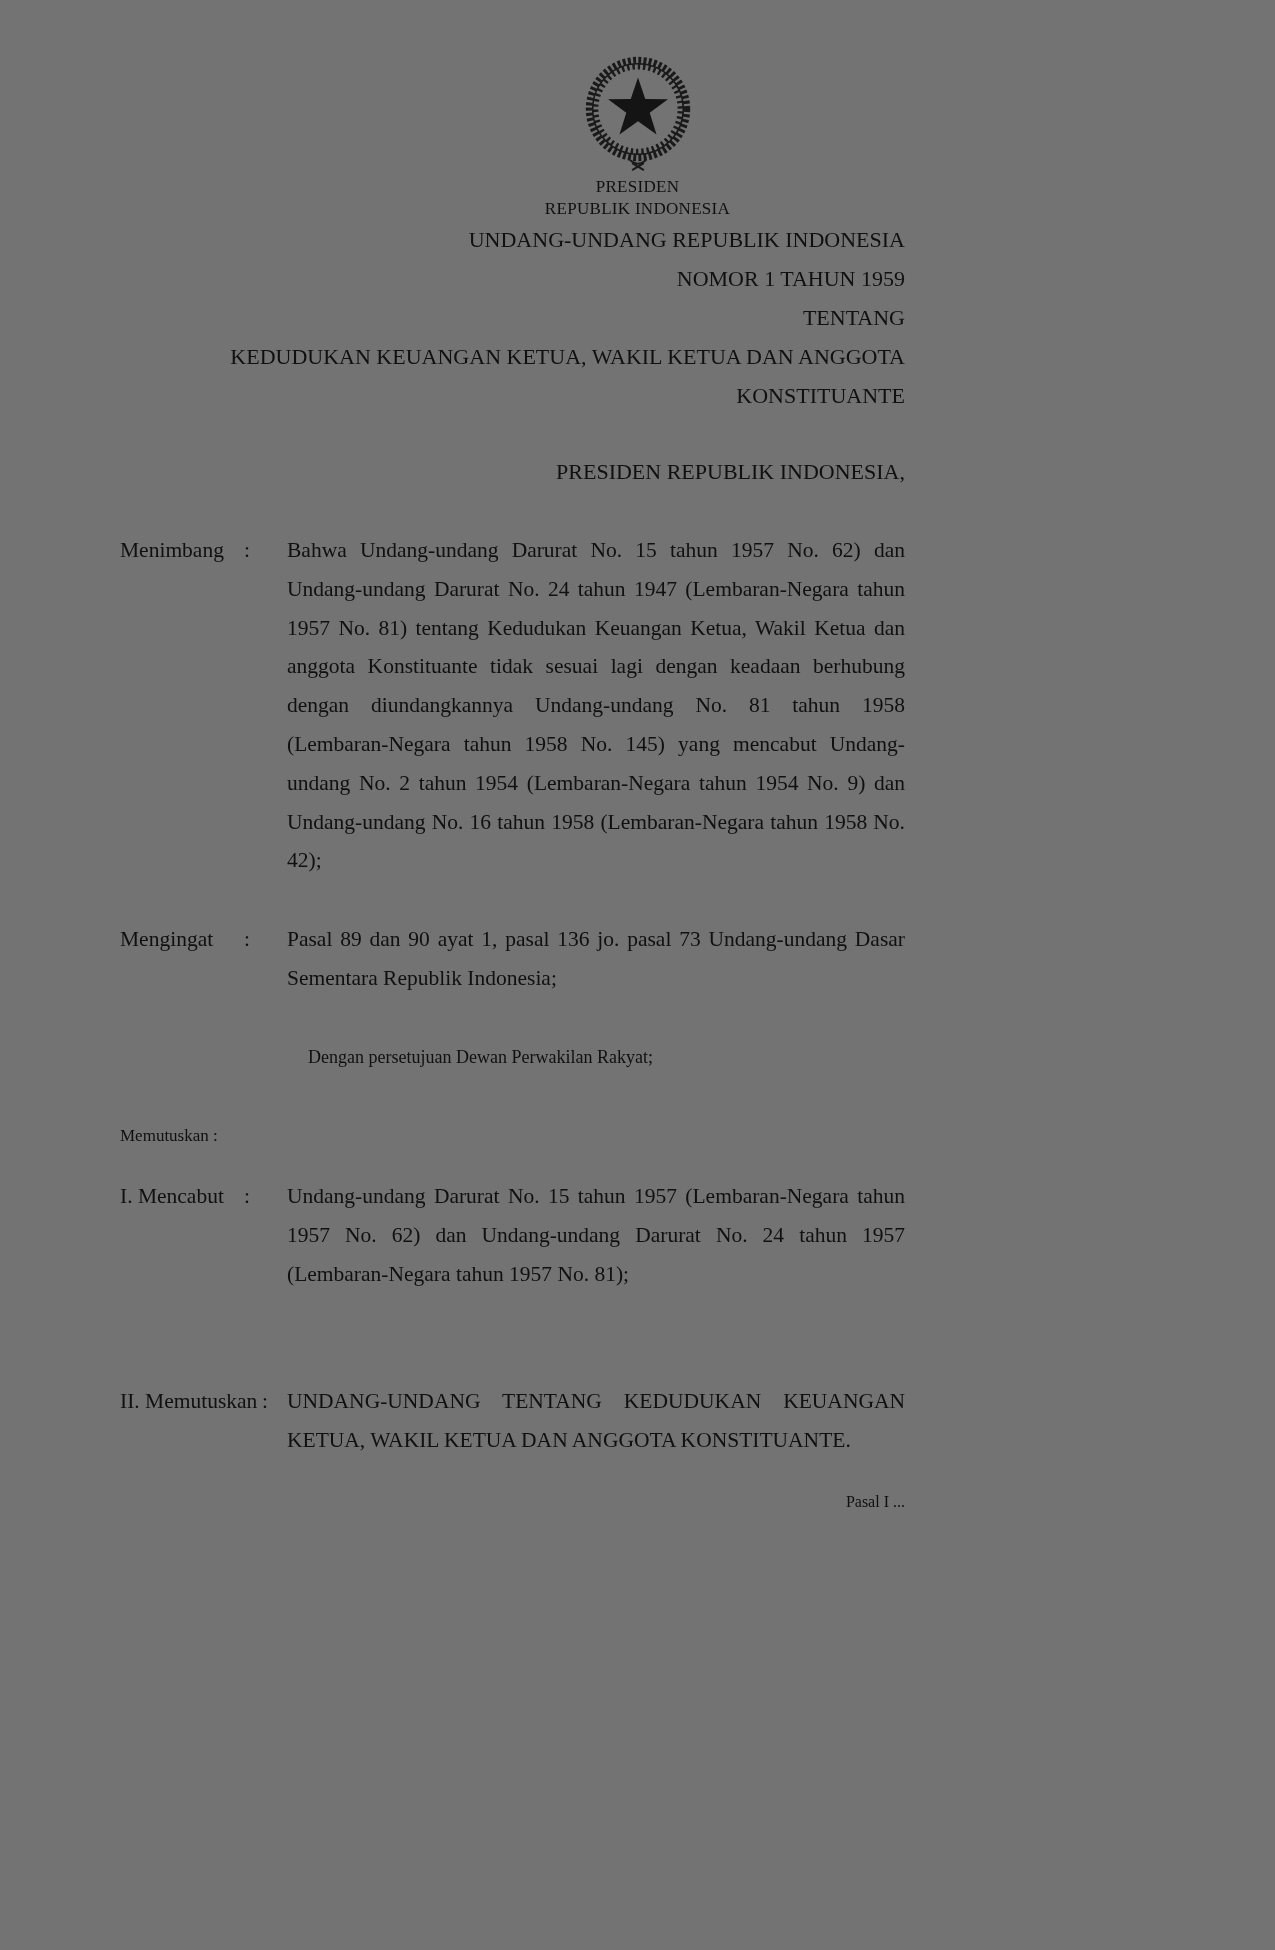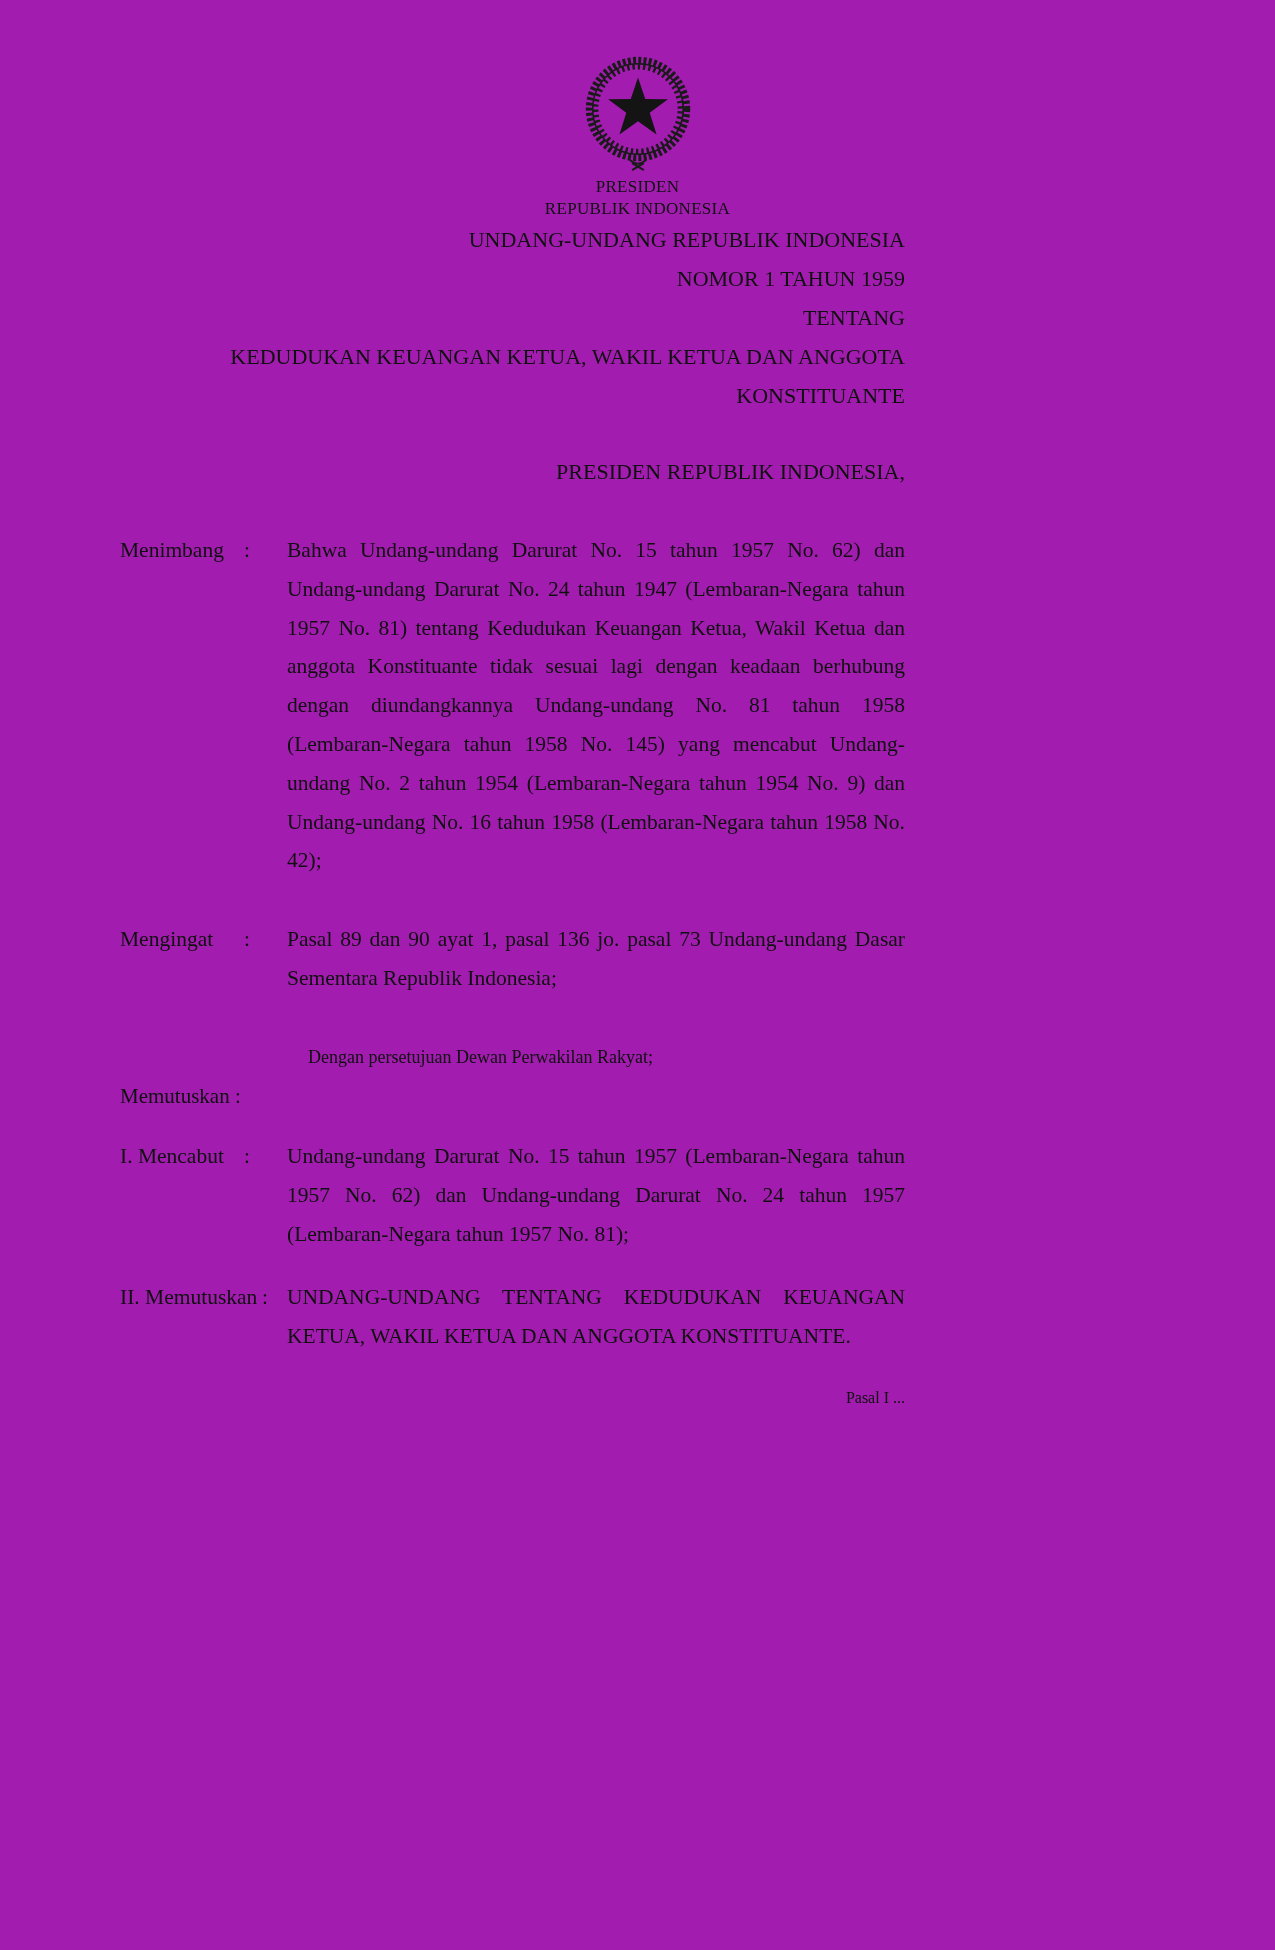--- a/index.html
+++ b/index.html
@@ -6,21 +6,21 @@
   html, body { background: #ffffff; }
   body {
     width: 1275px;
     font-family: "Liberation Serif", serif;
     color: #101010;
   }
   .page {
     position: relative;
     width: 1275px;
     height: 1950px;
-    background: #a21caf;
+    background: #737373;
     overflow: hidden;
   }
   .content {
     width: 785px;
     margin-left: 120px;
   }
   
   .letterhead {
     padding-top: 46px;
     text-align: center;
@@ -64,25 +64,26 @@
     flex: 1;
     text-align: justify;
   }
   .agreement {
     margin-top: 40px;
     margin-left: 188px;
     font-size: 18px;
     line-height: 38.8px;
   }
   .decide-heading {
-    font-size: 21px;
+    margin-top: 40px;
+    font-size: 17px;
     line-height: 38.8px;
   }
   .clause.decision-1 { margin-top: 22px; }
-  .clause.decision-2 { margin-top: 24px; }
+  .clause.decision-2 { margin-top: 88px; }
   .page-note {
     margin-top: 24px;
     font-size: 16px;
     line-height: 38.8px;
     text-align: right;
   }
 </style>
 </head>
 <body>
 

